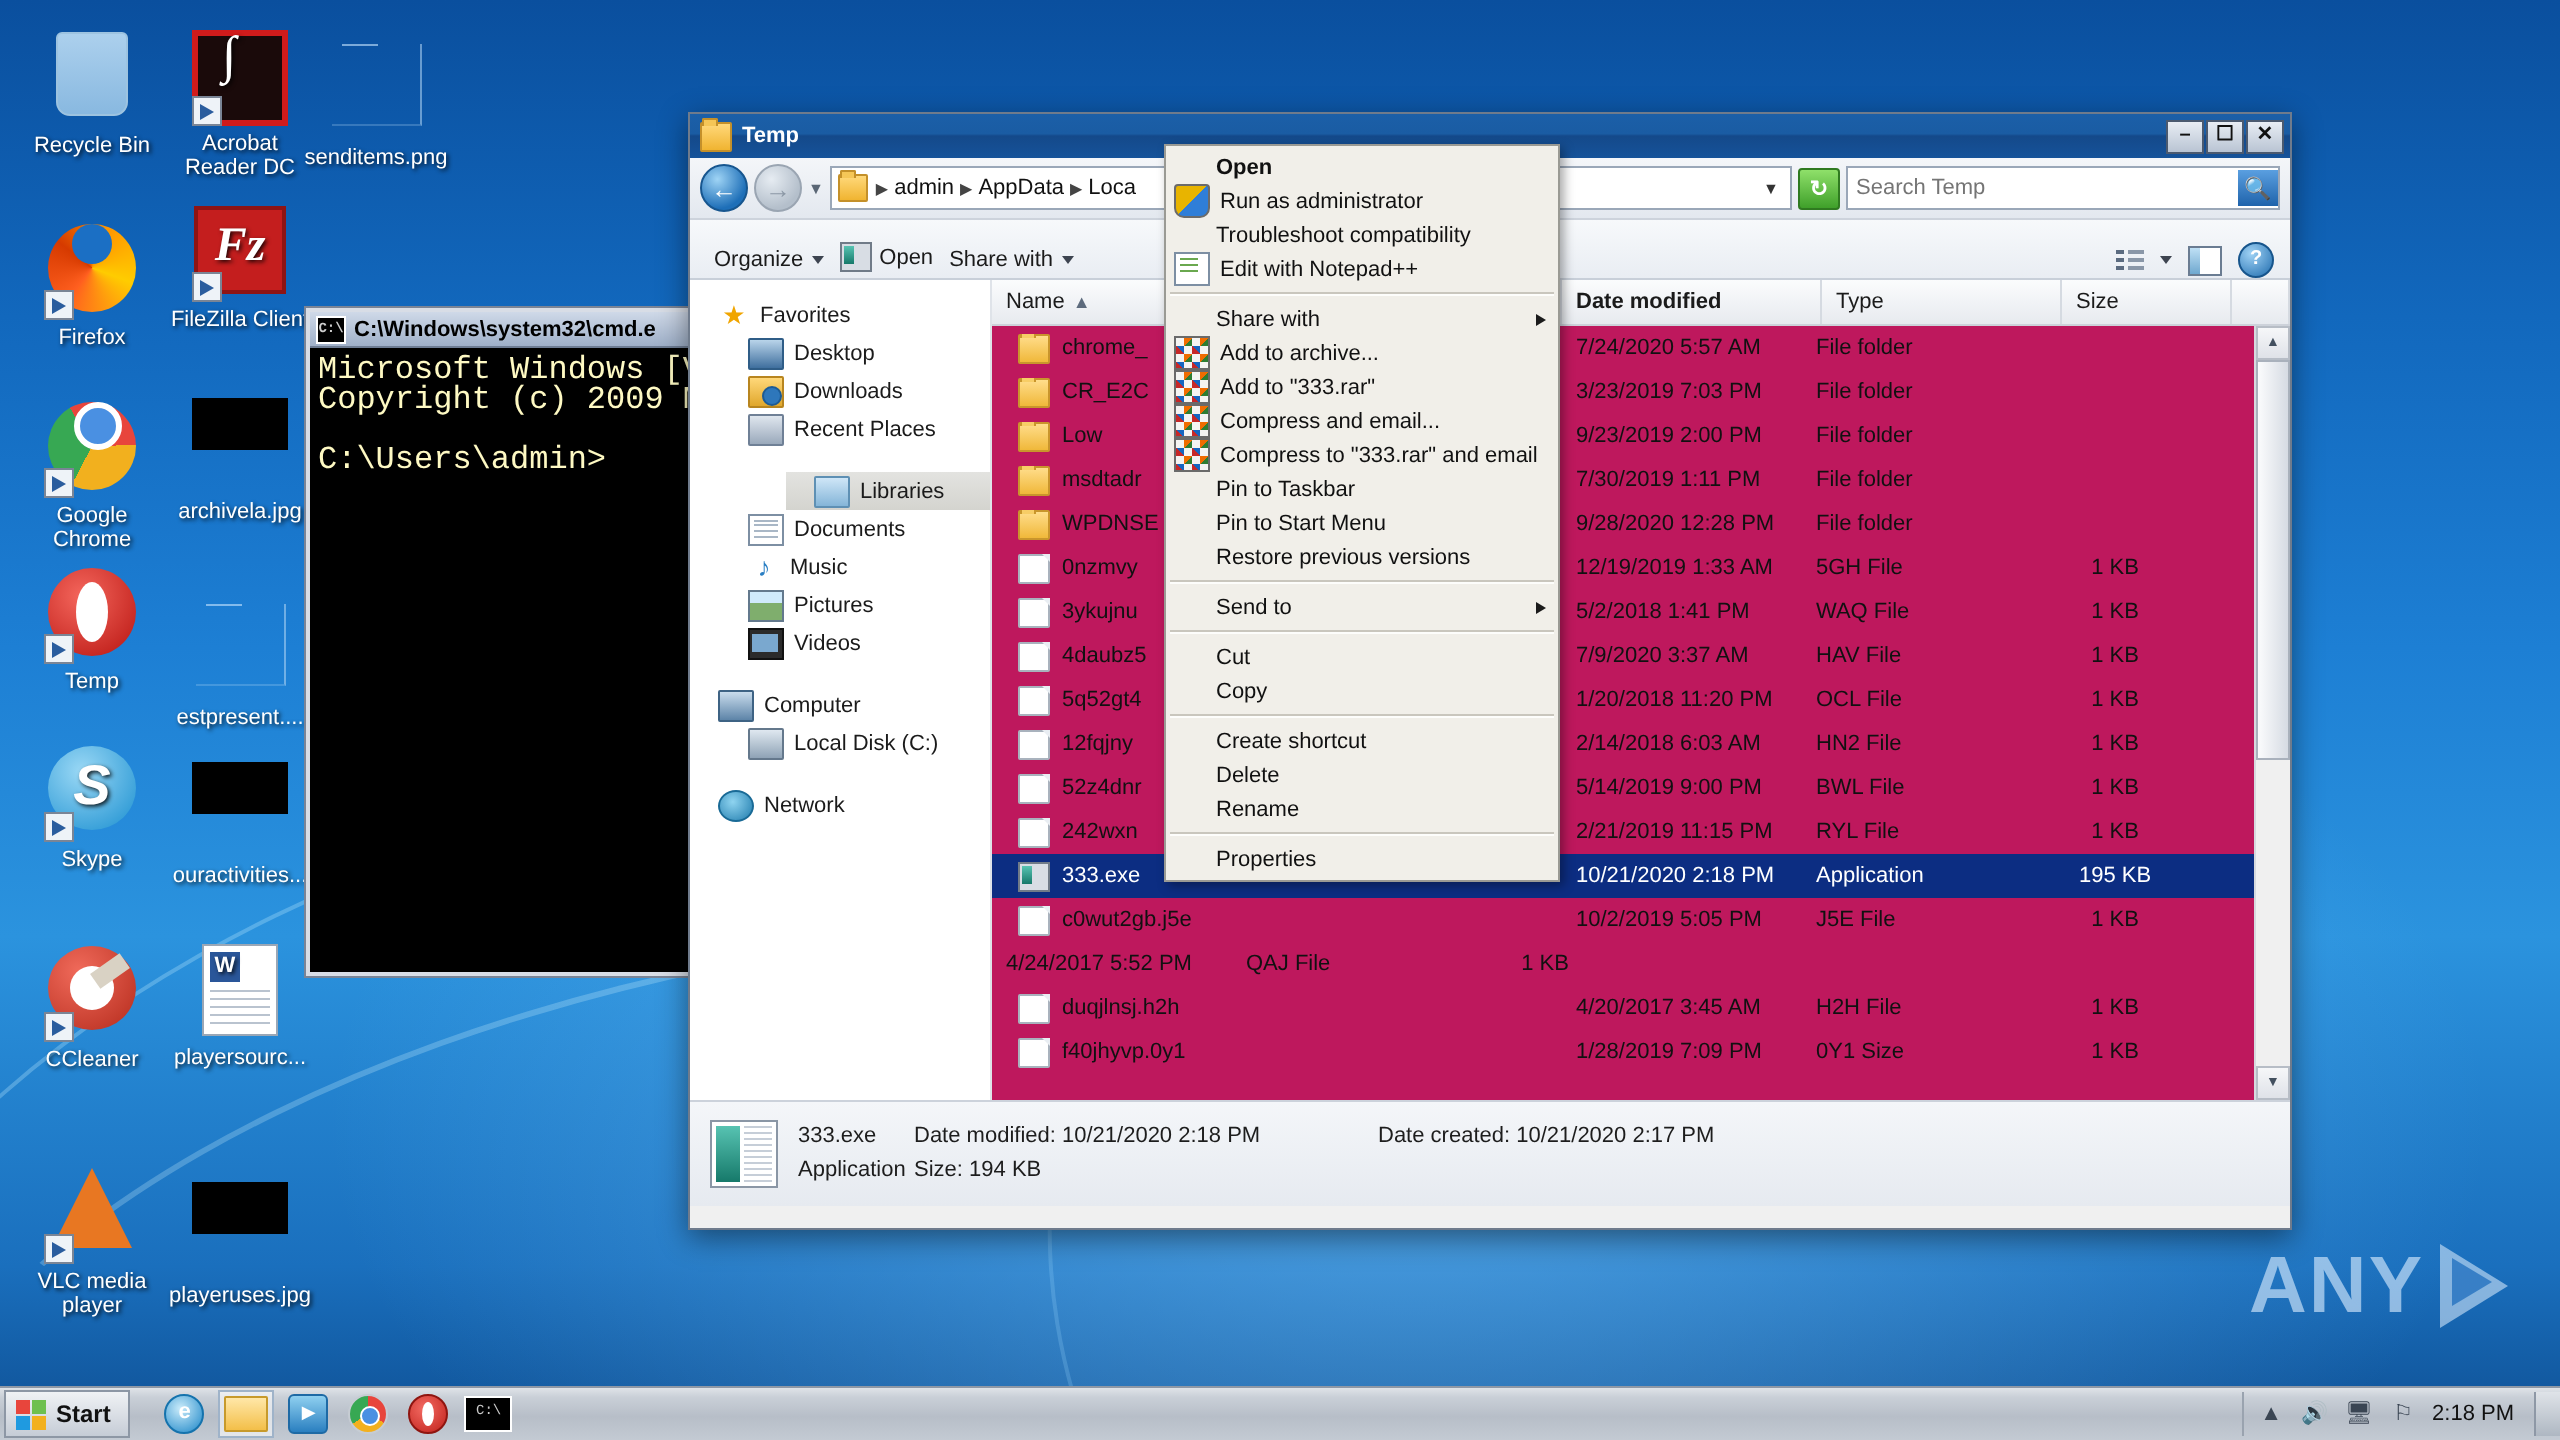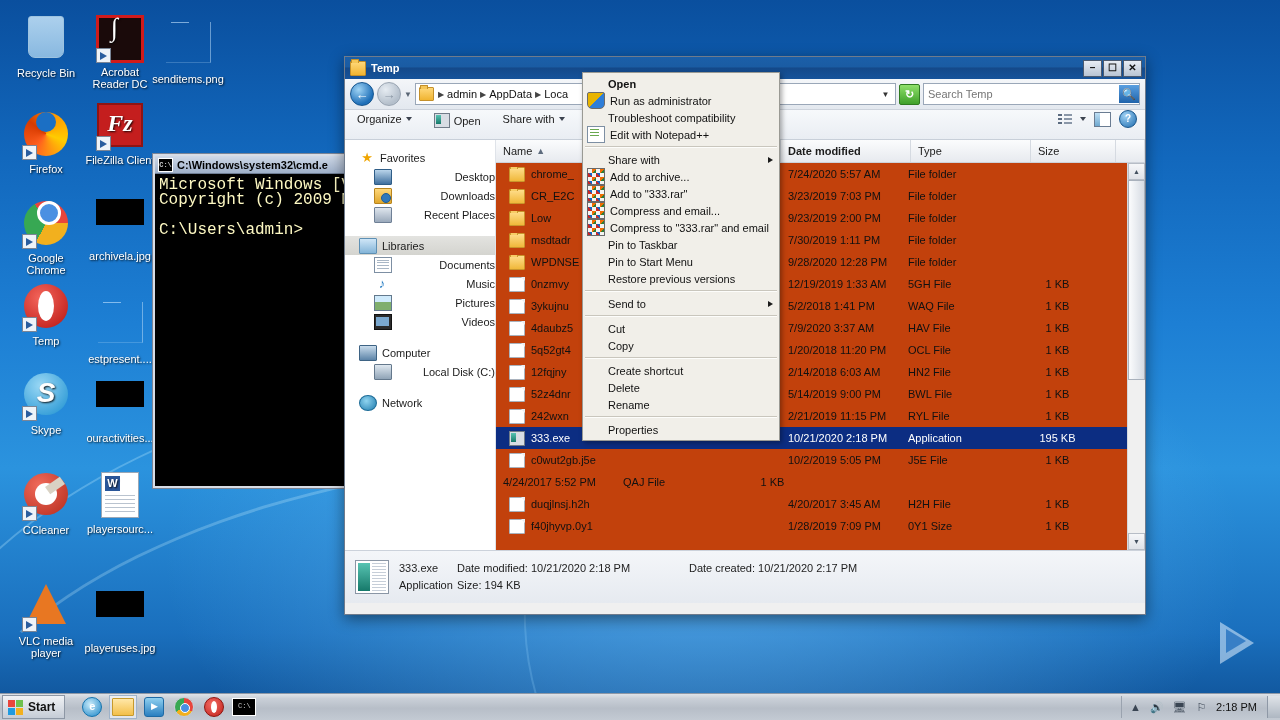--- a/index.html
+++ b/index.html
@@ -73,42 +73,42 @@
   .sep{color:#444;font-size:8px;padding:0 1px;}
   .crumbdd{width:13px;text-align:center;color:#333;font-size:8px;}
   .refreshbtn{width:19px;height:19px;background:linear-gradient(to bottom,#8fe06a,#3fa02a);
      border:1px solid #2f7a20;border-radius:2px;display:flex;align-items:center;justify-content:center;
      color:#fff;font-size:11px;font-weight:bold;}
   .searchbox{width:215px;height:20px;background:#fff;border:1px solid #9aa7b8;display:flex;align-items:center;}
   .searchbox input{border:0;outline:0;flex:1;font-family:"Liberation Sans",sans-serif;font-size:11px;
      color:#555;padding:0 4px;background:transparent;}
   .srchbtn{width:20px;height:18px;background:linear-gradient(to bottom,#5a9fe0,#1f63ab);
      display:flex;align-items:center;justify-content:center;color:#fff;font-size:11px;}
-  .ex-toolbar{height:29px;background:linear-gradient(to bottom,#f7f9fb,#e9edf3);display:flex;align-items:flex-start;
-     padding:0 8px;gap:14px;border-bottom:1px solid #c8cfd9;font-size:11px;color:#1b1b1b;}
+  .ex-toolbar{height:29px;background:linear-gradient(to bottom,#f7f9fb,#e9edf3);display:flex;align-items:flex-end;
+     padding:0 8px;gap:0;border-bottom:1px solid #c8cfd9;font-size:11px;color:#1b1b1b;}
   .tbitem{display:flex;align-items:center;gap:4px;padding:3px 4px;}
   .caret{width:0;height:0;border-left:3.5px solid transparent;border-right:3.5px solid transparent;
      border-top:4px solid #3d4450;}
   .tb-right{margin-left:auto;display:flex;align-items:center;gap:8px;}
   .viewico{width:14px;height:12px;position:relative;}
   .viewico i{position:absolute;left:0;width:4px;height:2px;background:#5b6b80;}
   .viewico i:nth-child(1){top:1px;}.viewico i:nth-child(2){top:5px;}.viewico i:nth-child(3){top:9px;}
   .viewico b{position:absolute;left:6px;width:8px;height:2px;background:#8a97a8;}
   .viewico b:nth-child(4){top:1px;}.viewico b:nth-child(5){top:5px;}.viewico b:nth-child(6){top:9px;}
   .paneico{width:15px;height:13px;border:1px solid #6a7c92;background:#fff;display:flex;}
   .paneico s{display:block;width:5px;background:linear-gradient(to bottom,#bfe0f5,#6fa8cf);}
   .helpico{width:16px;height:16px;border-radius:50%;background:radial-gradient(circle at 35% 30%,#9fd2f5,#1f6cae);
      border:1px solid #17558c;color:#fff;font-size:10px;font-weight:bold;text-align:center;line-height:15px;}
 
   .ex-body{display:flex;height:410px;background:#fff;}
   
   .navpane{width:150px;background:#fff;border-right:1px solid #dfe3e9;padding-top:8px;overflow:hidden;}
   .navrow{height:19px;display:flex;align-items:center;gap:5px;padding-left:14px;font-size:11px;color:#1b1b1b;white-space:nowrap;}
-  .navrow.child{padding-left:29px;justify-content:space-between;}
-  .navrow.sel{background:linear-gradient(to bottom,#e3e3e0,#d4d4cf);}
+  .navrow.child{padding-left:29px;}
+  .navrow.sel{background:linear-gradient(to bottom,#e3e3e0,#d4d4cf);margin-left:48px;}
   .navgap{height:12px;}
   .ni{width:16px;height:14px;flex:0 0 auto;position:relative;}
   .ni.star{color:#f0a500;font-size:13px;line-height:13px;text-align:center;}
   .ni.desk{background:linear-gradient(to bottom,#b9d4ea,#3f6f9e);border:1px solid #2f5d87;border-radius:1px;}
   .ni.dl{background:linear-gradient(to bottom,#ffd87a,#e0a72c);border:1px solid #b8851f;border-radius:1px;}
   .ni.dl:after{content:"";position:absolute;right:0;bottom:0;width:8px;height:8px;border-radius:50%;
      background:#2e77bb;border:1px solid #1d5b95;}
   .ni.rp{background:linear-gradient(to bottom,#dfe6ee,#9aa9bb);border:1px solid #6f8096;border-radius:1px;}
   .ni.lib{background:linear-gradient(to bottom,#cfe6f7,#84b5d8);border:1px solid #5e90b4;border-radius:1px;}
   .ni.doc{background:#fff;border:1px solid #7d8fa3;}
@@ -122,21 +122,21 @@
   .ni.hdd{background:linear-gradient(to bottom,#dfe8f0,#8fa3b6);border:1px solid #64788c;border-radius:1px;}
   .ni.net{background:radial-gradient(circle at 40% 35%,#8fd4f0,#1f7bad);border-radius:50%;border:1px solid #196a96;}
 
   
   .listwrap{flex:1;display:flex;flex-direction:column;min-width:0;}
   .colhead{height:22px;display:flex;background:linear-gradient(to bottom,#fbfcfd,#e7eaef);
      border-bottom:1px solid #cdd2da;font-size:11px;color:#1b1b1b;}
   .colhead .ch{display:flex;align-items:center;padding-left:7px;border-right:1px solid #d5dae1;box-sizing:border-box;}
   .c-name{width:285px;}.c-date{width:130px;font-weight:bold;}.c-type{width:120px;}.c-size{width:85px;}.c-rest{flex:1;}
   .sortmark{margin-left:4px;color:#5d6b7d;font-size:9px;}
-  .rows{flex:1;overflow:hidden;position:relative;background:#c2410c;}
+  .rows{flex:1;overflow:hidden;position:relative;background:#be185d;}
   .row{height:22px;display:flex;align-items:center;font-size:11px;color:#111;}
   .row.sel{background:#0c2d82;color:#fff;}
   .cell{box-sizing:border-box;padding-left:7px;white-space:nowrap;overflow:hidden;}
   .cell.name{width:285px;display:flex;align-items:center;gap:6px;padding-left:13px;}
   .cell.date{width:120px;}.cell.type{width:120px;}.cell.size{width:85px;text-align:center;padding-right:12px;padding-left:0;}
   .fi{width:14px;height:13px;flex:0 0 auto;position:relative;}
   .fi.folder{background:linear-gradient(to bottom,#ffdd8b,#f0b83a);border:1px solid #c9952c;border-radius:1px;}
   .fi.folder:before{content:"";position:absolute;left:0;top:-3px;width:6px;height:3px;background:#f7cd66;
      border:1px solid #c9952c;border-bottom:none;border-radius:1px 1px 0 0;}
   .fi.file{background:#fff;border:1px solid #a9b2bd;border-radius:1px;}
@@ -766,20 +766,21 @@
       <span class="mtext">Rename</span>
     </div>
     <div class="msep"></div>
     <div class="mi">
       <span class="mico "></span>
       <span class="mtext">Properties</span>
     </div>
   </div>
 
 <div id="watermark">
+  <span>ANY</span>
   <span class="tri"></span>
 </div>
 
 <div id="taskbar">
   <div id="startbtn">
     <span class="winlogo">
         <s></s>
         <s></s>
         <s></s>
         <s></s>

